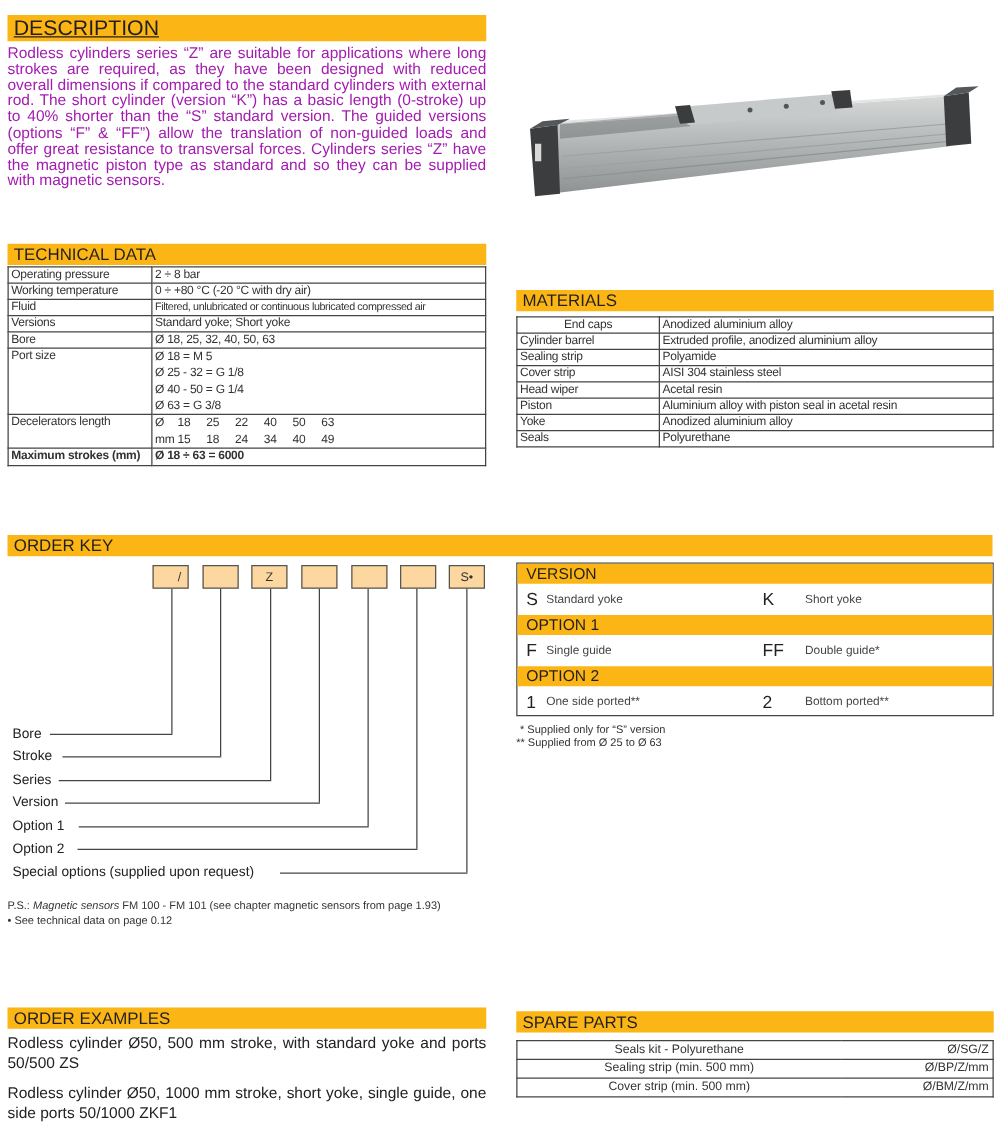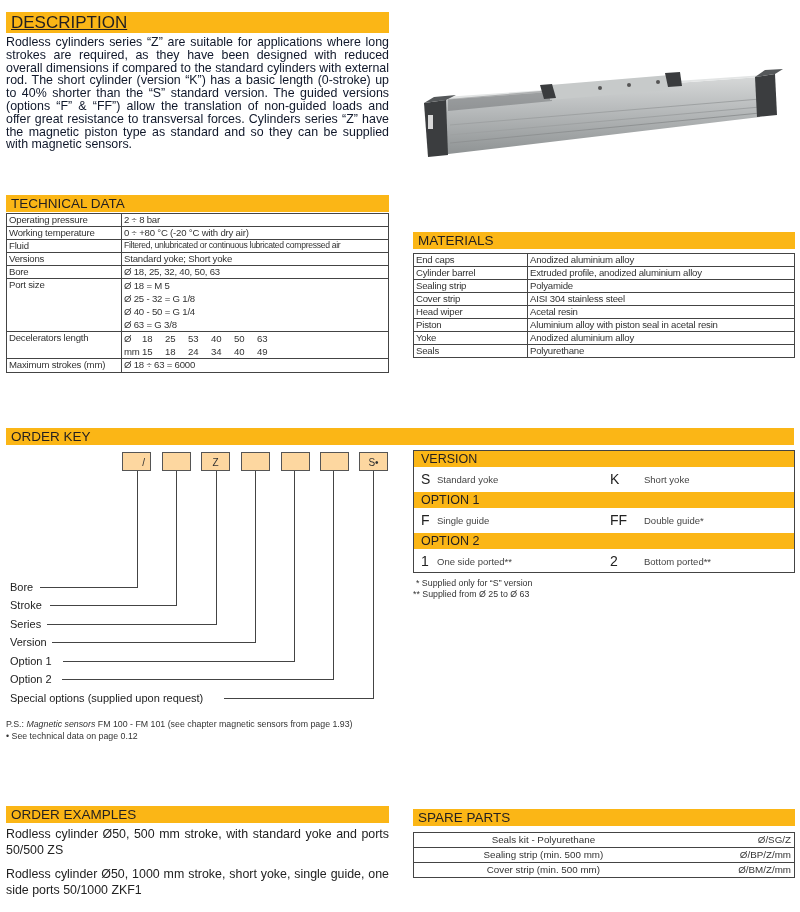--- a/index.html
+++ b/index.html
@@ -3,21 +3,21 @@
 <meta charset="utf-8">
 <style>
   html, body { margin:0; padding:0; background:#ffffff; }
   body { width:800px; height:912px; position:relative; overflow:hidden;
          font-family:"Liberation Sans", sans-serif; color:#1a1a1a; }
   .abs { position:absolute; }
   .bar { position:absolute; background:#fbb616; color:#231f20; font-family:"Liberation Sans", sans-serif;
          white-space:nowrap; box-sizing:border-box; }
   .bar-lg { height:21px; font-size:17px; line-height:22px; padding-left:5px;text-decoration:underline; }
   .bar-md { height:17px; font-size:13.5px; line-height:18px; padding-left:5px; }
-  .desc { font-size:12.4px; line-height:12.8px; text-align:justify; color:#0f172a; }
+  .desc { font-size:12.4px; line-height:12.8px; text-align:justify; color:#a21caf; }
   table.grid { position:absolute; border-collapse:collapse; font-size:9.6px; color:#333; letter-spacing:-0.2px; }
   table.grid td { border:1px solid #444; padding:0 2px; vertical-align:top; white-space:nowrap; }
   table.grid td.k { border-right:1px solid #444; }
   .dec-row span { display:inline-block; width:23px; }
   .dec-row span.first { width:18px; }
   .okbox { position:absolute; width:29px; height:19px; background:#fdd7a0; border:1px solid #555;
            box-sizing:border-box; font-size:10px; text-align:right; line-height:19px; padding-right:5px; color:#333; }
   .vline { position:absolute; width:1px; background:#444; }
   .hline { position:absolute; height:1px; background:#444; }
   .oklabel { position:absolute; font-size:11px; color:#222; line-height:12px; white-space:nowrap; }
@@ -97,39 +97,39 @@
       <div>Ø 18 = M 5</div>
       <div>Ø 25 - 32 = G 1/8</div>
       <div>Ø 40 - 50 = G 1/4</div>
       <div>Ø 63 = G 3/8</div>
     </td>
   </tr>
   <tr>
     <td class="k">Decelerators length</td>
     <td style="line-height:13px;">
       <div class="dec-row">
-        <span class="first">Ø</span><span>18</span><span>25</span><span>53</span><span>40</span><span>50</span><span>63</span>
+        <span class="first">Ø</span><span>18</span><span>25</span><span>22</span><span>40</span><span>50</span><span>63</span>
       </div>
       <div class="dec-row">
         <span class="first">mm</span><span>15</span><span>18</span><span>24</span><span>34</span><span>40</span><span>49</span>
       </div>
     </td>
   </tr>
-  <tr style="height:14px;">
+  <tr style="height:14px;font-weight:bold;">
     <td class="k">Maximum strokes (mm)</td>
     <td>Ø 18 ÷ 63 = 6000</td>
   </tr>
 </tbody>
   </table>
 
 <div class="bar bar-md" style="left:413px;top:232px;width:382px;">MATERIALS</div>
 <table class="grid" style="left:413px;top:253px;width:382px;">
   <tbody>
       <tr style="height:13px;">
-        <td class="k" style="width:109px;">End caps</td>
+        <td class="k" style="width:109px;text-align:center;">End caps</td>
         <td>Anodized aluminium alloy</td>
       </tr>
   <tr style="height:13px;">
         <td class="k">Cylinder barrel</td>
         <td>Extruded profile, anodized aluminium alloy</td>
       </tr>
   <tr style="height:13px;">
         <td class="k">Sealing strip</td>
         <td>Polyamide</td>
       </tr>

